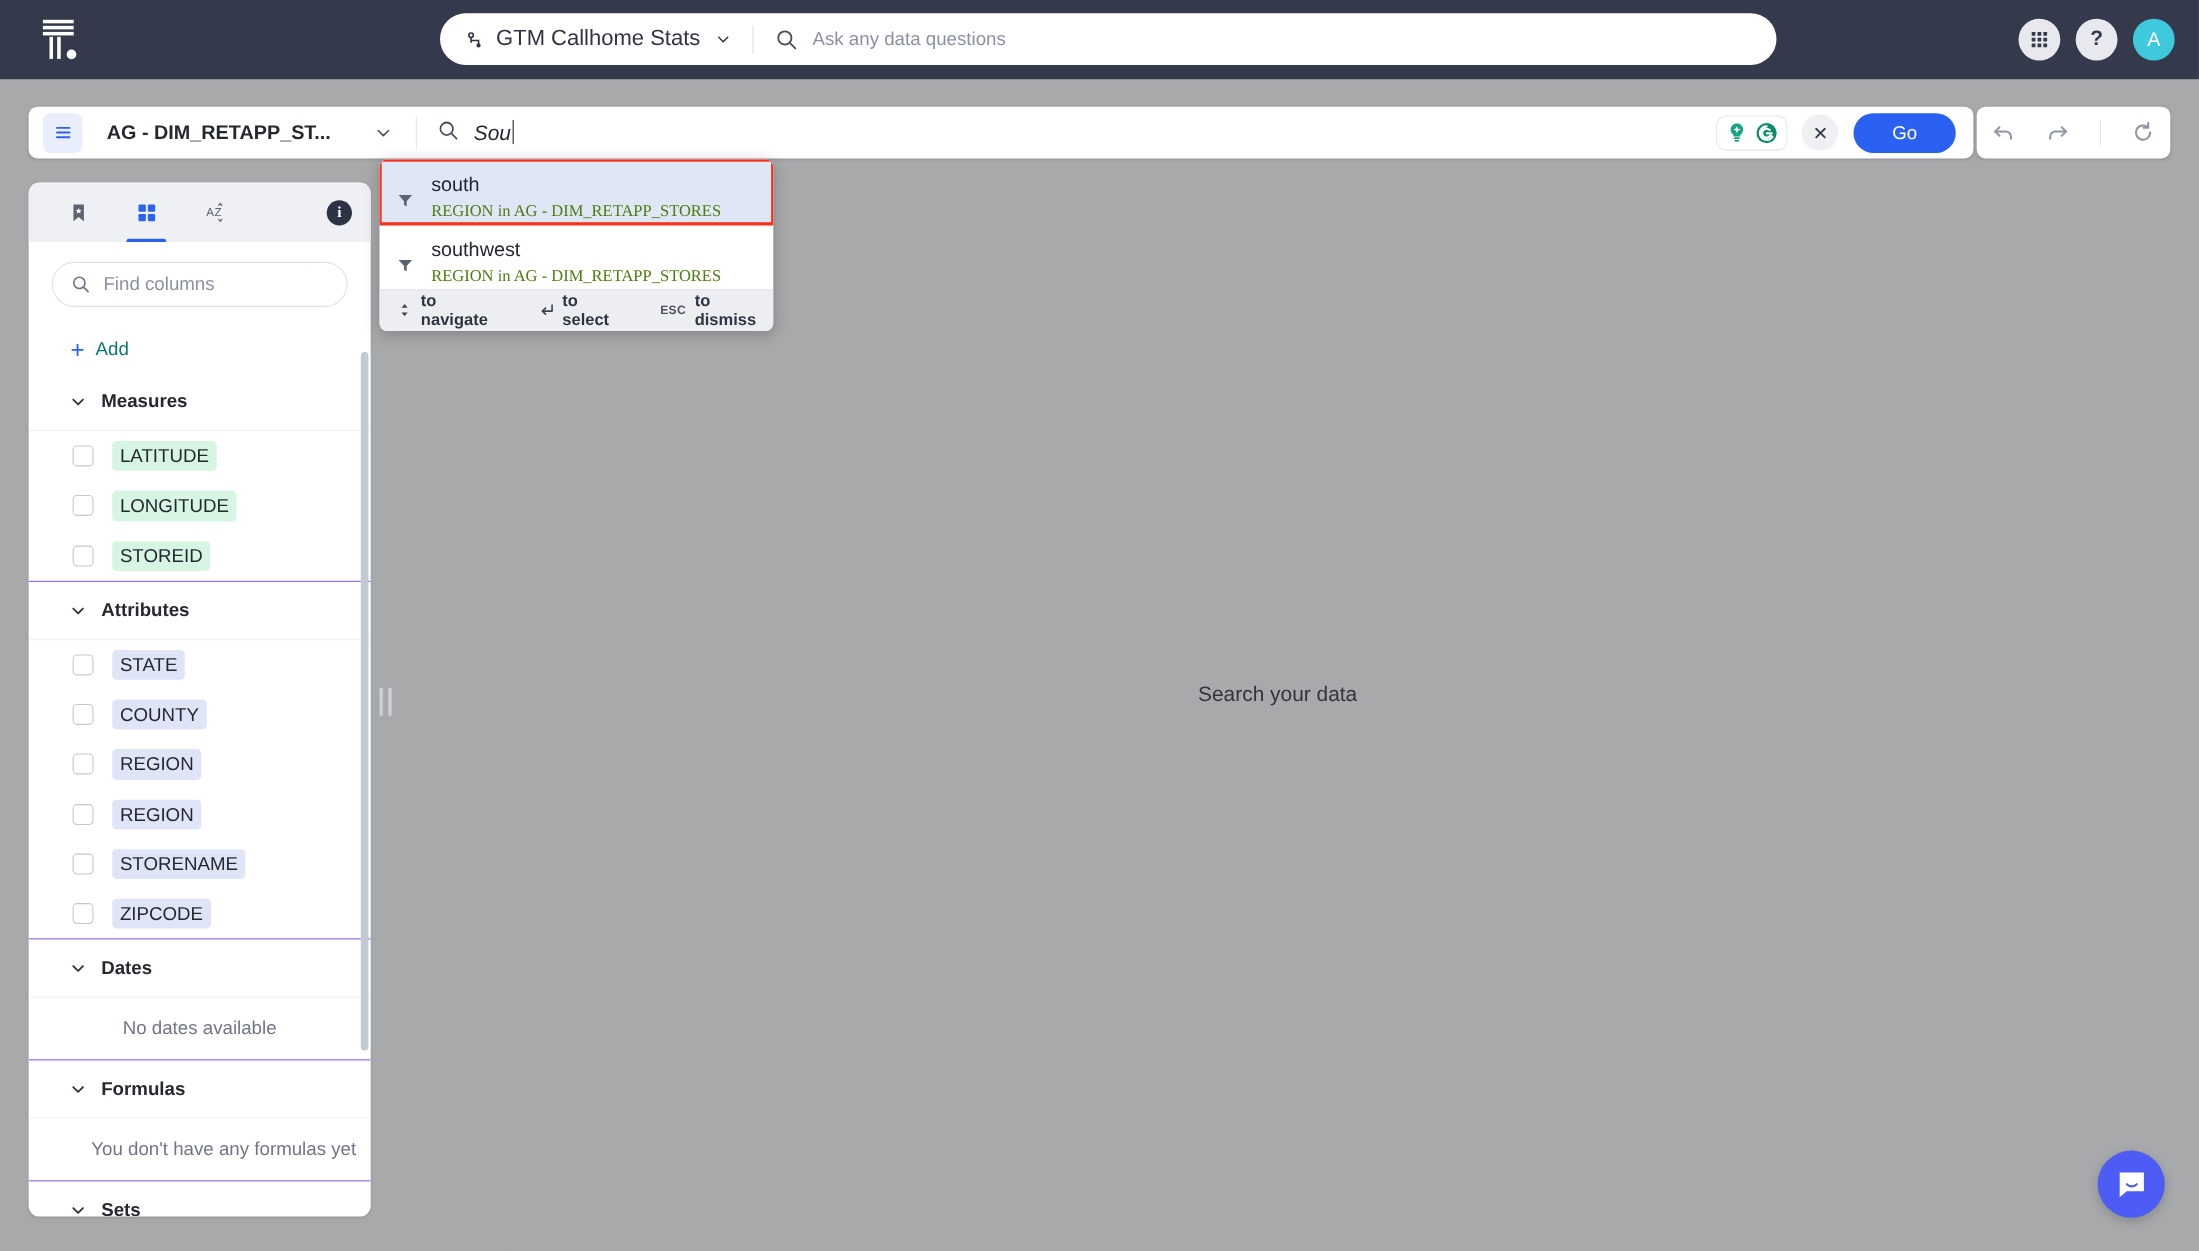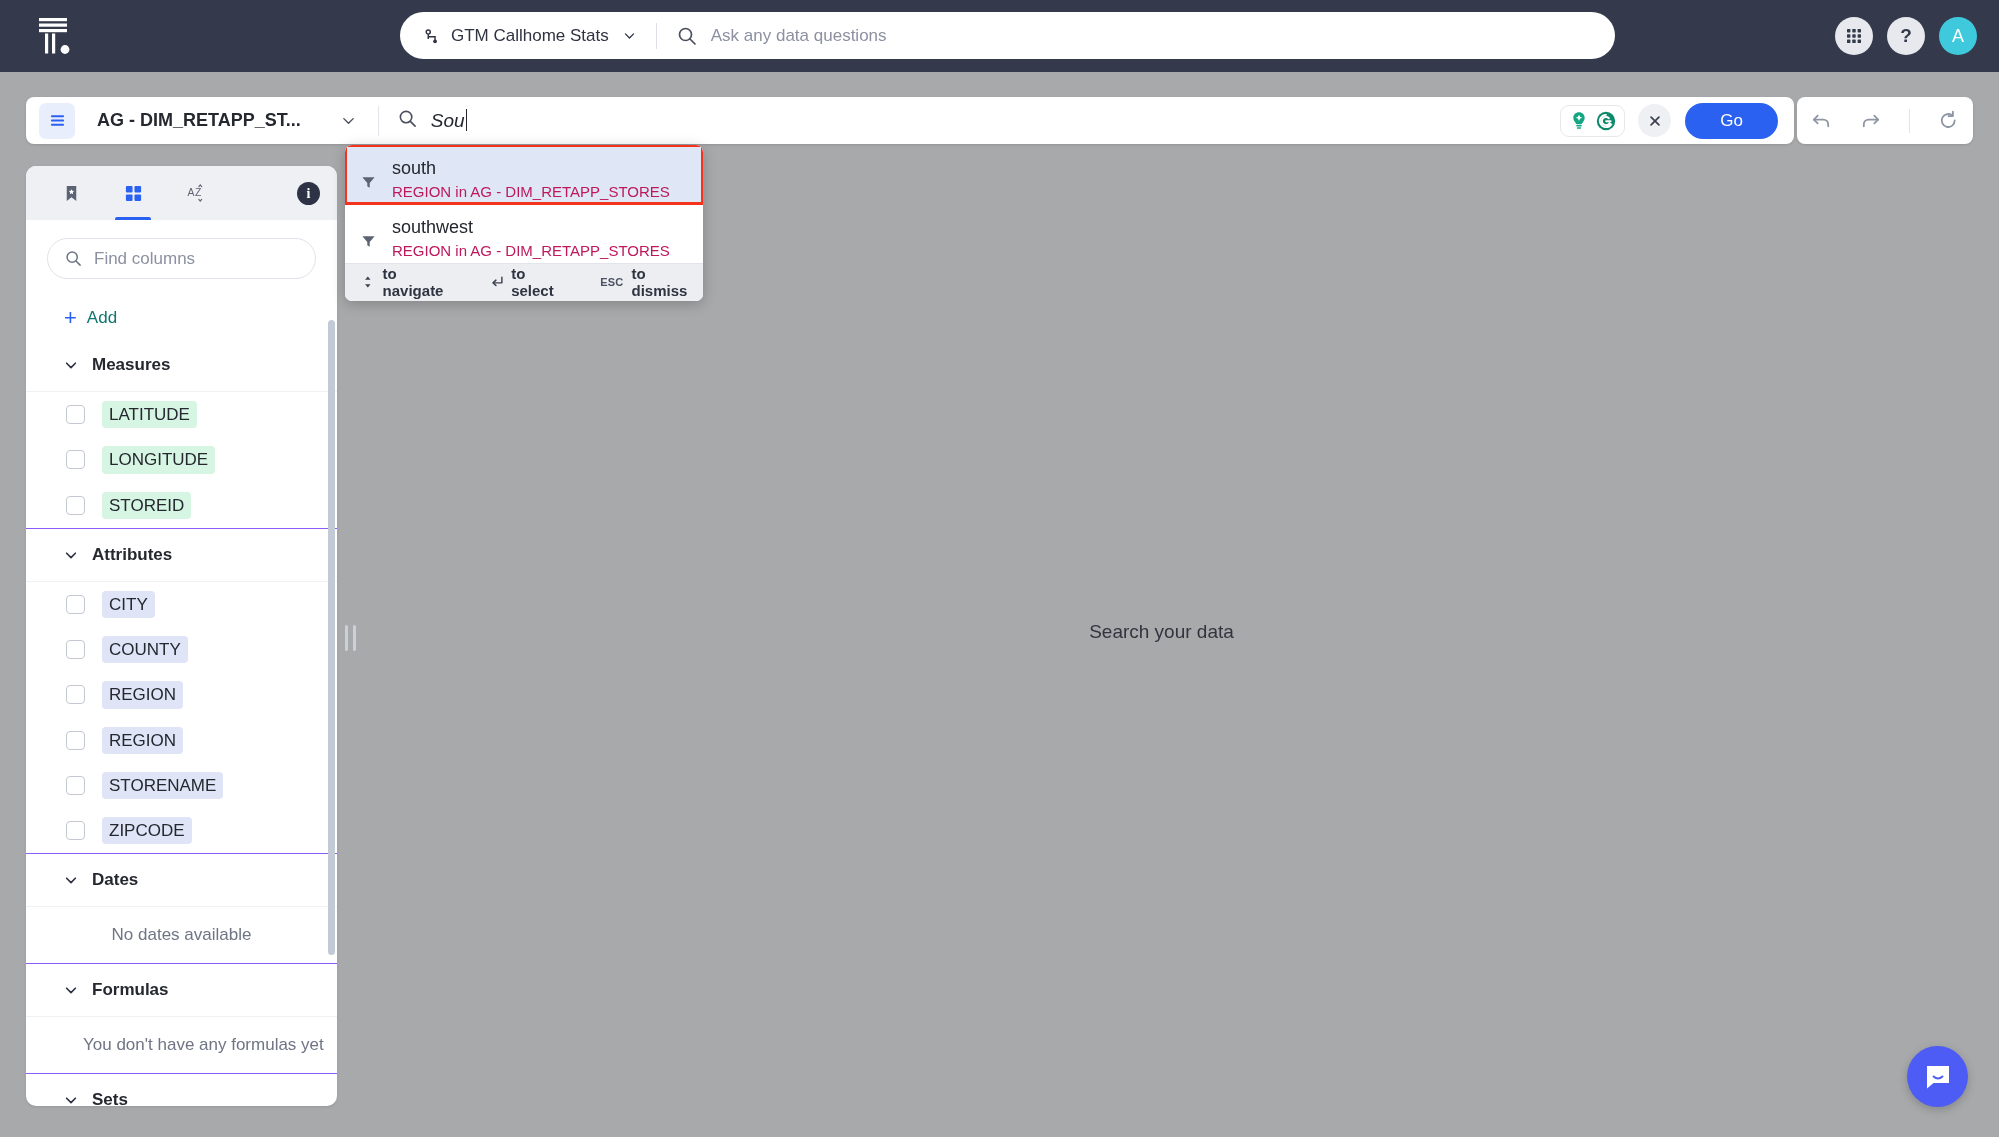--- a/index.html
+++ b/index.html
@@ -29,21 +29,21 @@
     width: 1215px; height: 47px;
     background: #fff; border-radius: 24px;
     display: flex; align-items: center;
   }
   .ds-pill {
     display: flex; align-items: center; gap: 10px;
     padding: 0 20px 0 24px; height: 47px;
   }
   .ds-icon { width: 17px; height: 17px; flex: 0 0 17px; }
   .ds-name {
-    font-size: 17px; color: #2f3341; font-weight: 400;
+    font-size: 20px; color: #2f3341; font-weight: 400;
     white-space: nowrap;
   }
   .chev { width: 13px; height: 13px; margin-left: 4px; }
   .omni-divider { width: 1px; height: 26px; background: #dcdfe5; }
   .omni-q {
     display: flex; align-items: center; gap: 14px;
     padding-left: 20px; flex: 1;
   }
   .omni-q .mag { width: 20px; height: 20px; }
   .omni-placeholder { font-size: 17px; color: #8b91a1; }
@@ -229,21 +229,21 @@
   .sg-item {
     display: flex; gap: 16px; padding: 11px 14px 0 16px;
     align-items: center;
   }
   .sg-item.sel { background: #dfe7f6; }
   .sg-item.sel-outline {
     outline: 3px solid #f4331f; outline-offset: -2px;
   }
   .filter-icon { width: 15px; height: 15px; margin-top: 5px; flex: 0 0 15px; }
   .sg-title { font-size: 18px; color: #24272e; line-height: 1.35; }
-  .sg-sub { font-size: 15px; color: #be185d; line-height: 1.5; margin-top: 1px; }
+  .sg-sub { font-size: 15px; color: #4d7c0f; line-height: 1.5; margin-top: 1px; font-family: Liberation Serif, serif; }
 
   .sg-hints {
     background: #eceef2; border-top: 1px solid #e1e4ea;
     height: 38px; display: flex; align-items: center;
     padding-left: 16px; gap: 30px;
   }
   .hint { display: flex; align-items: center; gap: 8px; }
   .hint svg { width: 14px; height: 14px; }
   .hint-esc {
     font-size: 11px; font-weight: 700; color: #4b5160;
@@ -475,21 +475,21 @@
     </div>
 
     <div class="sec-header">
       <svg class="sec-chev" viewBox="0 0 16 16">
         <path d="M3 6 L8 11 L13 6" fill="none" stroke="#2f3341" stroke-width="1.9" stroke-linecap="round" stroke-linejoin="round"></path>
       </svg>
       <span class="sec-title">Attributes</span>
     </div>
     <div class="col-row">
       <span class="col-check"></span>
-      <span class="chip attr">CITY</span>
+      <span class="chip attr">STATE</span>
     </div>
     <div class="col-row">
       <span class="col-check"></span>
       <span class="chip attr">COUNTY</span>
     </div>
     <div class="col-row">
       <span class="col-check"></span>
       <span class="chip attr">REGION</span>
     </div>
     <div class="col-row">

